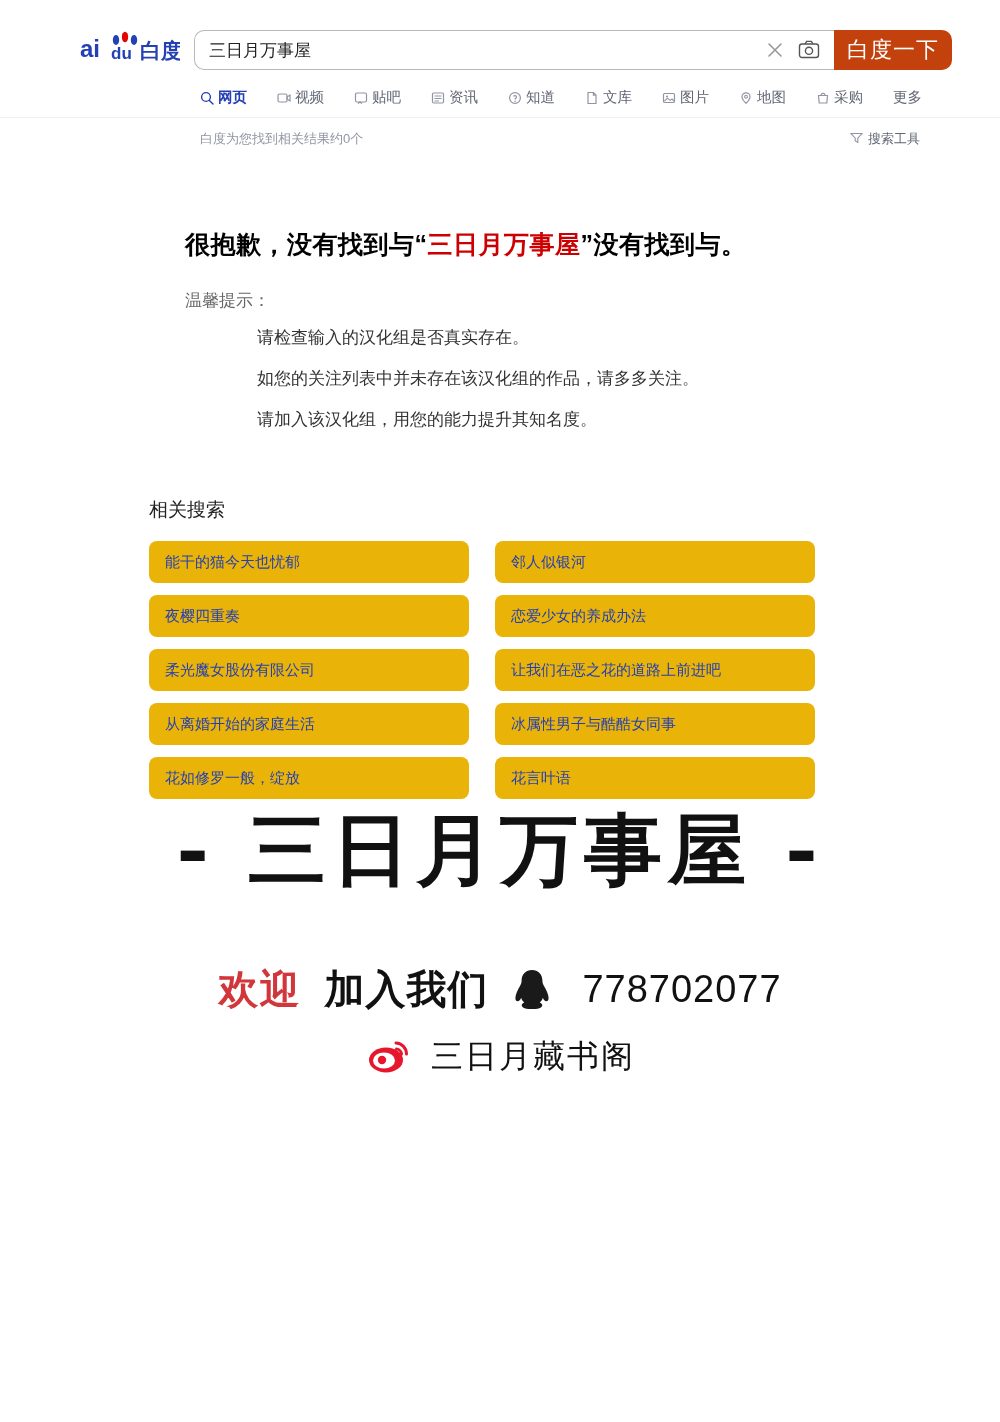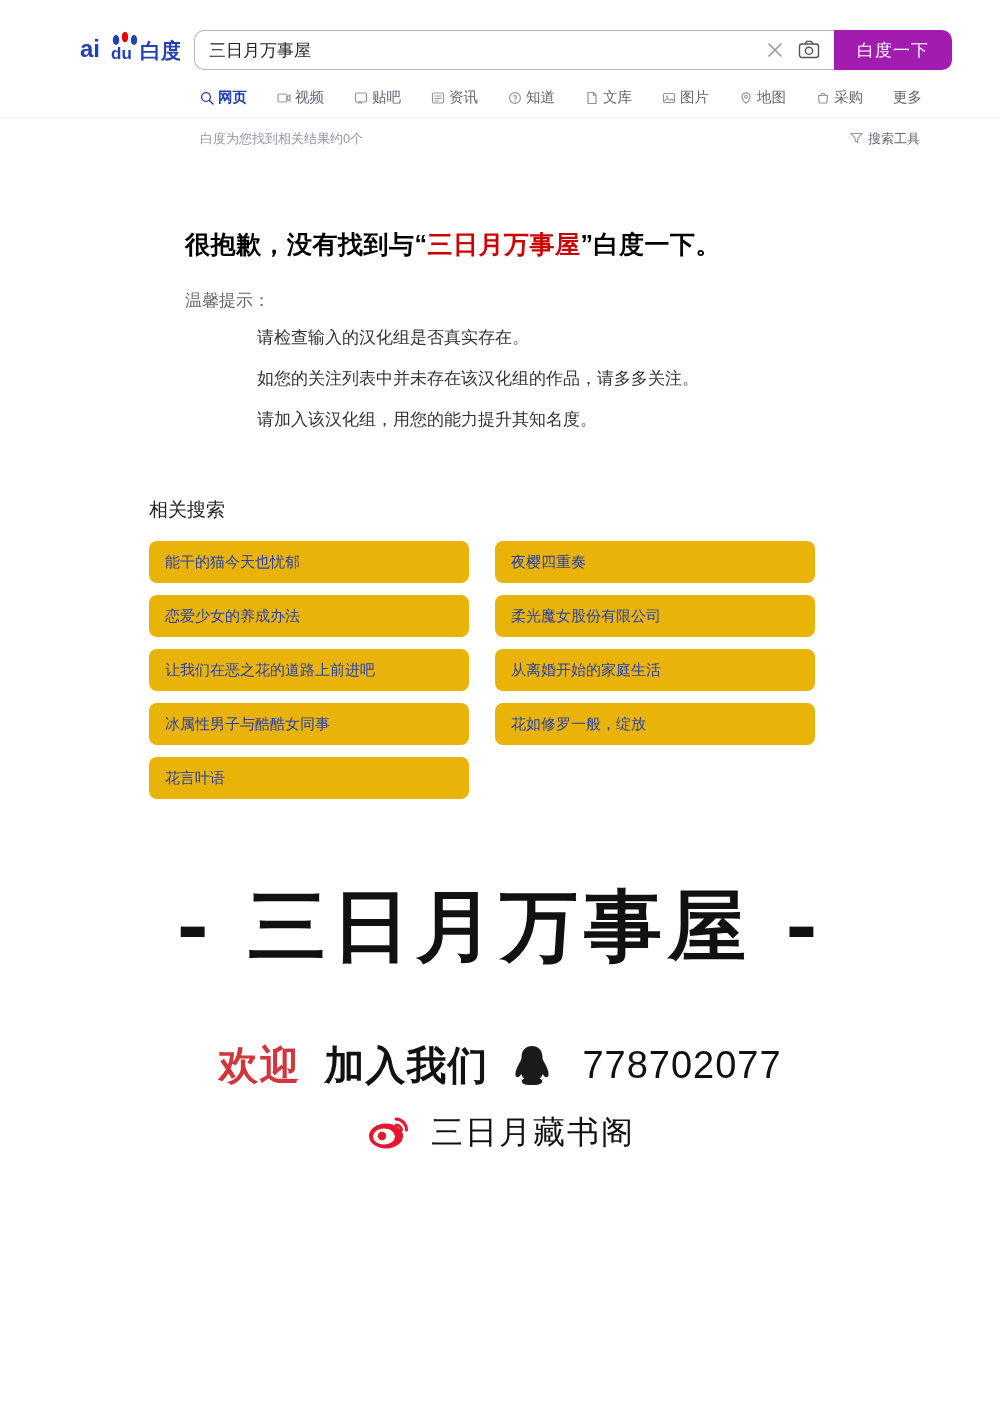--- a/index.html
+++ b/index.html
@@ -63,23 +63,23 @@
     height: 38px;
     display: flex;
     align-items: center;
     justify-content: center;
     cursor: pointer;
   }
   .camera-icon { margin-right: 8px; }
   .search-button {
     width: 118px;
     height: 40px;
-    background: #a21caf;
+    background: #c2410c;
     color: #fff;
-    font-size: 17px;
+    font-size: 22px;
     border: none;
     border-radius: 0 10px 10px 0;
     cursor: pointer;
     font-family: "Liberation Sans", "DejaVu Sans", sans-serif;
     letter-spacing: 1px;
   }
 
   
   .tabs {
     display: flex;
@@ -191,21 +191,20 @@
     cursor: pointer;
     white-space: nowrap;
     overflow: hidden;
     text-overflow: ellipsis;
     box-sizing: border-box;
   }
 
   
   .banner {
     text-align: center;
-    margin-top: 76px;
   }
   .banner-title {
     font-family: "DejaVu Serif", "Liberation Serif", serif;
     font-weight: bold;
     font-size: 78px;
     letter-spacing: 6px;
     color: #111;
     white-space: nowrap;
   }
   .banner-join {
@@ -392,36 +391,37 @@
             <path d="M1 2.5 H12 L7.8 7.2 V11.4 L5.2 10 V7.2 Z" fill="none" stroke="currentColor" stroke-width="1.1"></path>
           </svg>
       </span>
       <span>搜索工具</span>
     </div>
   </div>
 </div>
 
 <div class="noresult">
   <div class="noresult-title">
-    <span>很抱歉，没有找到与“</span><span class="kw">三日月万事屋</span><span>”白度一下。</span>
+    <span>很抱歉，没有找到与“</span><span class="kw">三日月万事屋</span><span>”没有找到与。</span>
   </div>
 
   <div class="tips-label">温馨提示：</div>
 
   <ul class="tips-list">
     <li>请检查输入的汉化组是否真实存在。</li>
     <li>如您的关注列表中并未存在该汉化组的作品，请多多关注。</li>
     <li>请加入该汉化组，用您的能力提升其知名度。</li>
   </ul>
 </div>
 
 <div class="related">
   <div class="related-title">相关搜索</div>
   <div class="related-grid">
     <div class="related-item">能干的猫今天也忧郁</div>
+    <div class="related-item">邻人似银河</div>
     <div class="related-item">夜樱四重奏</div>
     <div class="related-item">恋爱少女的养成办法</div>
     <div class="related-item">柔光魔女股份有限公司</div>
     <div class="related-item">让我们在恶之花的道路上前进吧</div>
     <div class="related-item">从离婚开始的家庭生活</div>
     <div class="related-item">冰属性男子与酷酷女同事</div>
     <div class="related-item">花如修罗一般，绽放</div>
     <div class="related-item">花言叶语</div>
   </div>
 </div>

